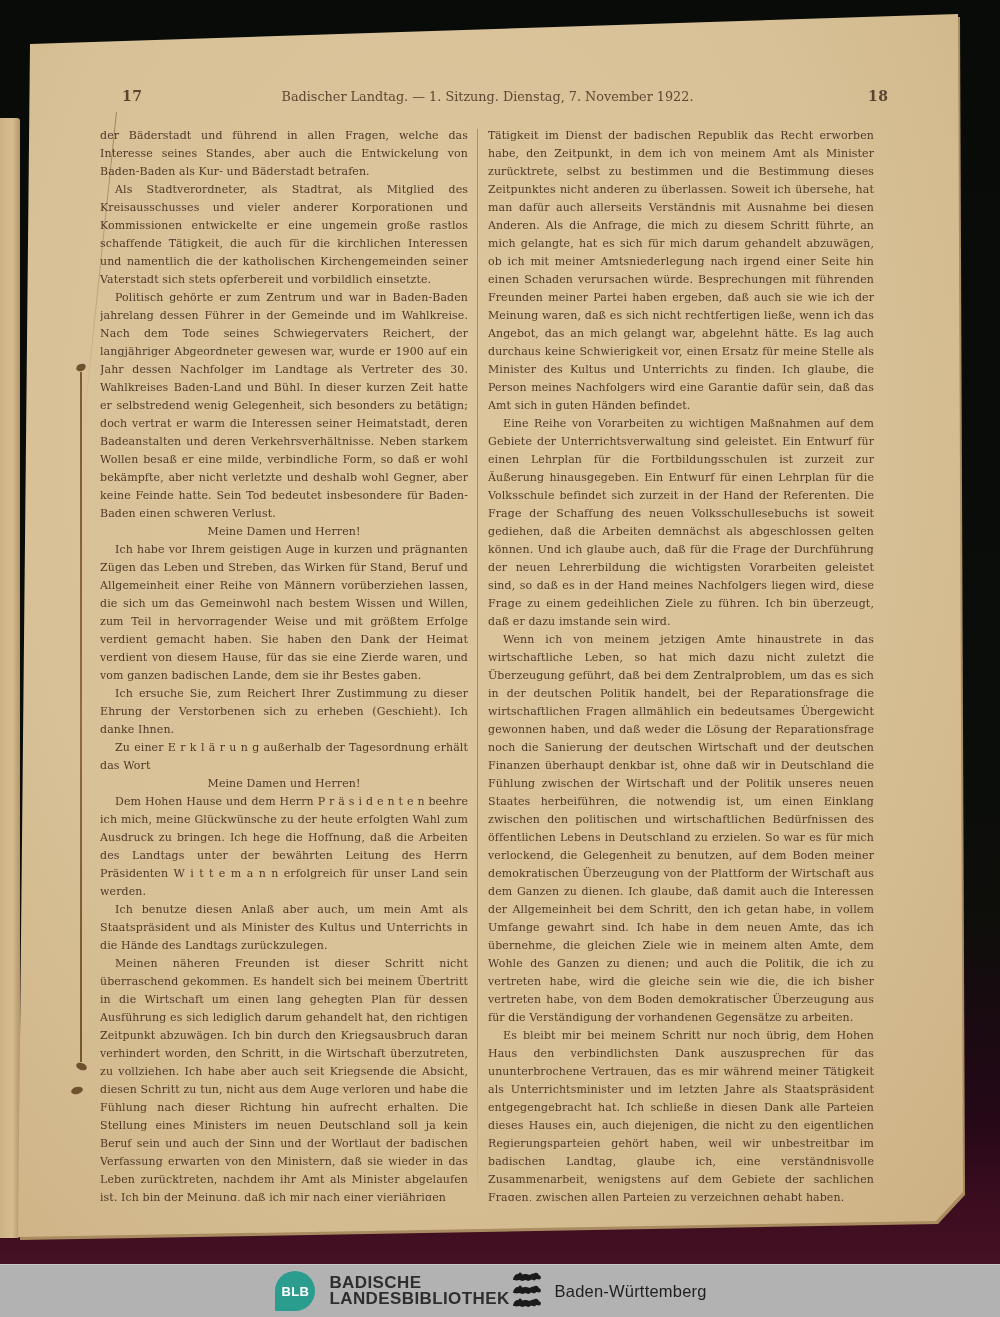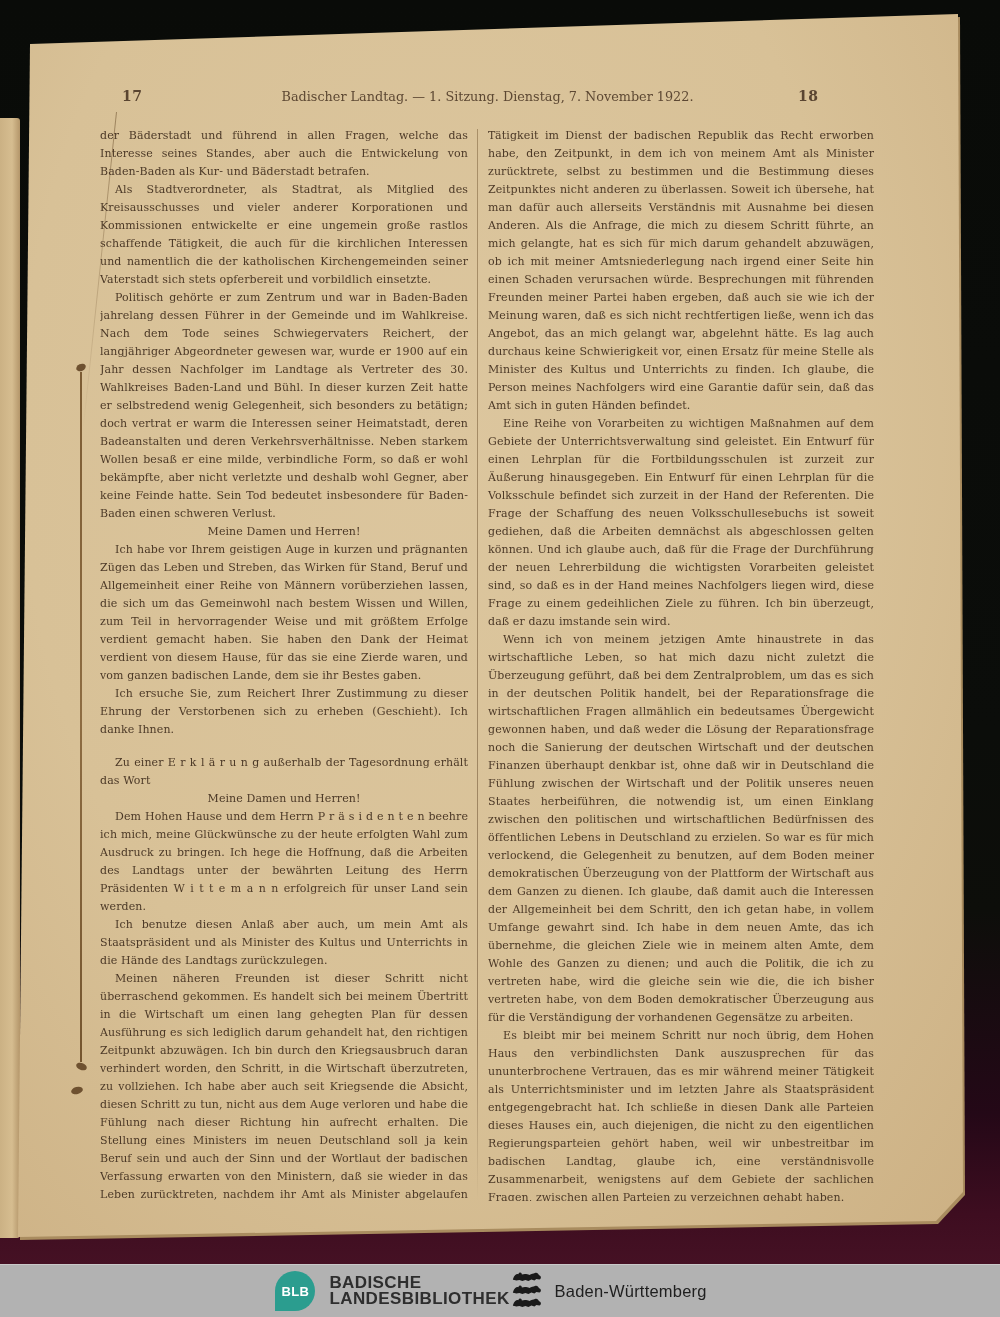--- a/index.html
+++ b/index.html
@@ -39,37 +39,37 @@
   .thread .k3{left:-9px;bottom:-32px;width:12px;height:7px;transform:rotate(-15deg);}
   .crease{
     position:absolute;left:116px;top:112px;width:1px;height:320px;
     background:linear-gradient(180deg,rgba(104,76,42,.55),rgba(104,76,42,0));
     transform:rotate(6deg);transform-origin:top;
   }
   
   .pageheader{position:absolute;top:88px;left:0;width:100%;color:#5a4531;}
   .pn{position:absolute;font-size:14px;font-weight:700;letter-spacing:.5px;}
   .pn-left{left:122px;}
-  .pn-right{left:798px;}
+  .pn-right{left:868px;}
   .ptitle{
     position:absolute;left:50%;transform:translateX(-50%);top:1px;
     font-size:12.8px;white-space:nowrap;color:#5d4833;
   }
   .cols{
     position:absolute;top:127px;left:100px;width:774px;height:1074px;
     display:flex;overflow:hidden;
   }
   .col{color:#4c3927;font-size:11px;line-height:18px;text-align:justify;letter-spacing:.1px;}
   .col-left{width:368px;}
   .col-right{flex:1;}
   .divider{width:1px;background:linear-gradient(180deg,#a88f68,#9c8360 85%,rgba(156,131,96,0));margin:2px 10px 0 9px;}
   .col p{margin:0;}
   .col p.ind{text-indent:15px;}
   .col p.center{text-align:center;text-indent:0;}
-  .col p.gap{margin-top:15px;}
+  .col p.gap{}
   .col p.gap-sm{margin-top:9px;}
   .col p.speaker{padding-left:26px;text-indent:0;}
   
   .footer{
     position:absolute;left:0;bottom:0;width:1000px;height:52px;
     background:#b2b2b2;border-top:1px solid #c9c9c9;
     display:flex;align-items:center;justify-content:center;
     font-family:"Liberation Sans", sans-serif;
   }
   .f-left{display:flex;align-items:center;cursor:pointer;}

